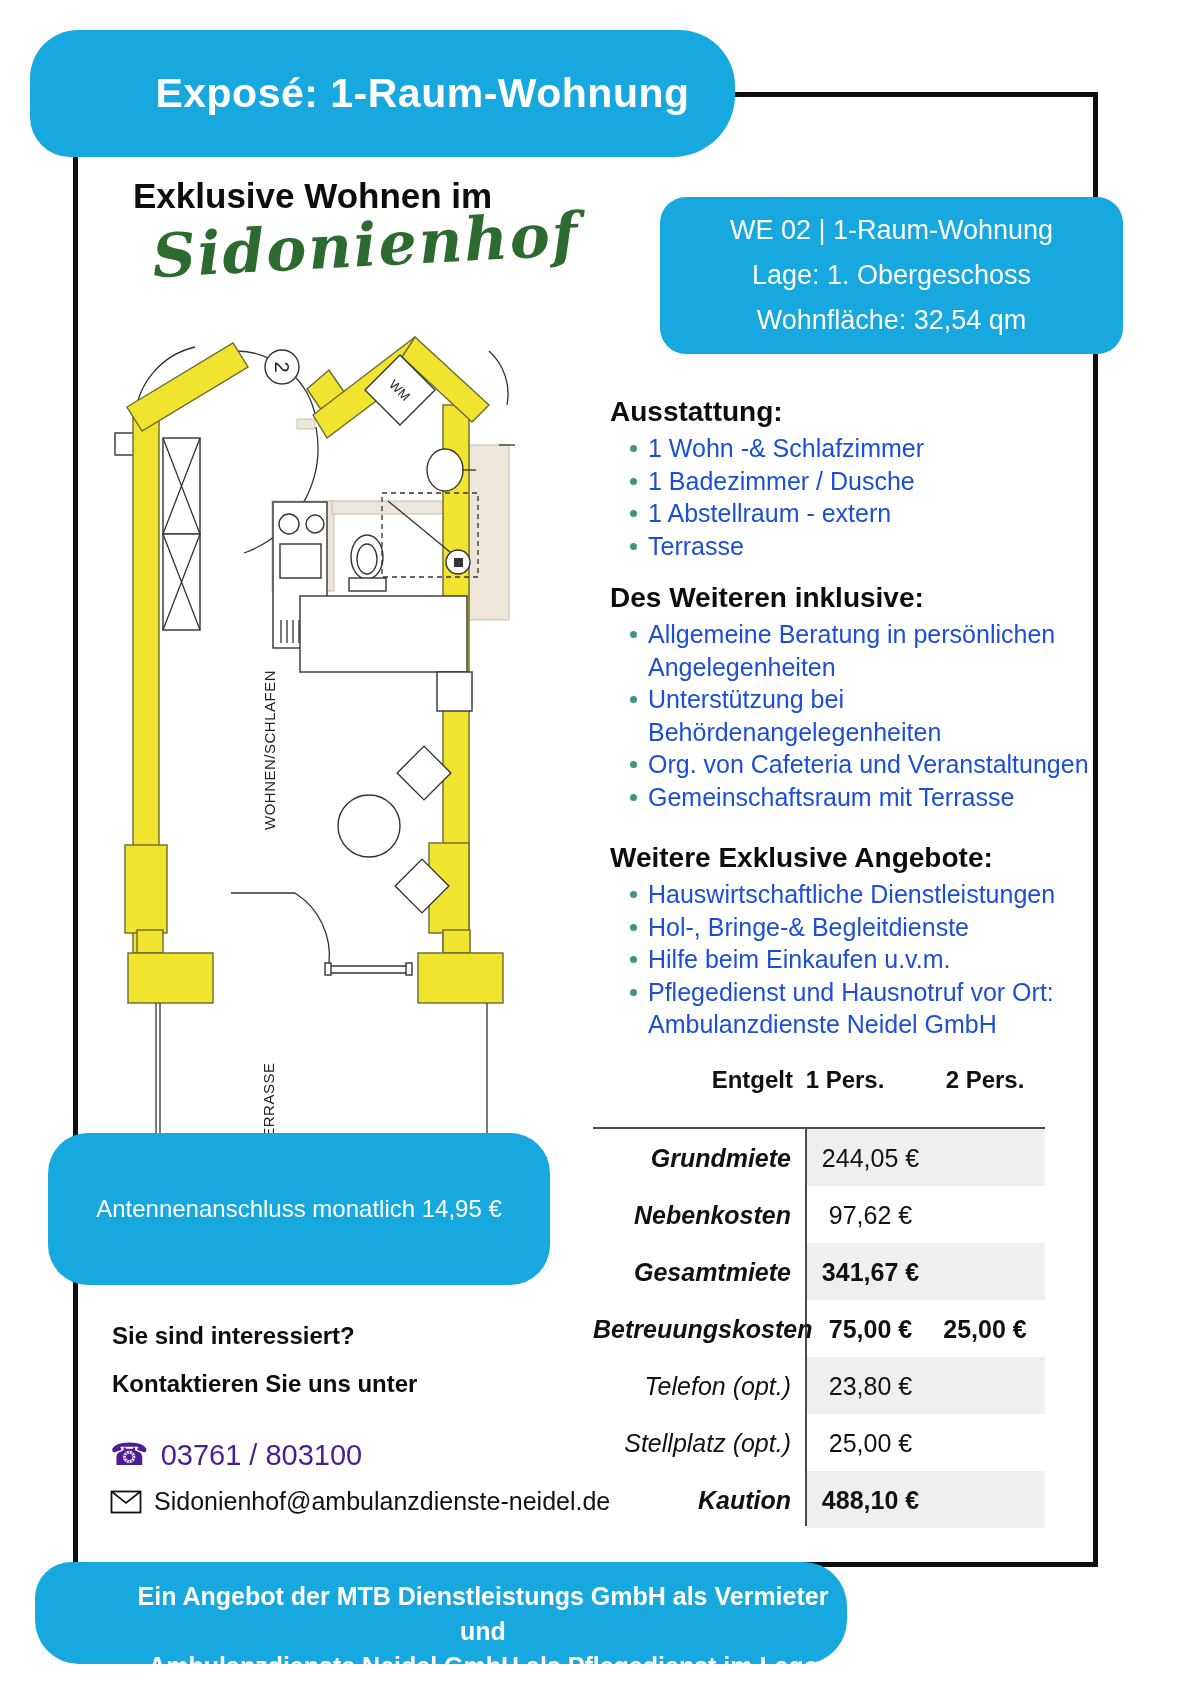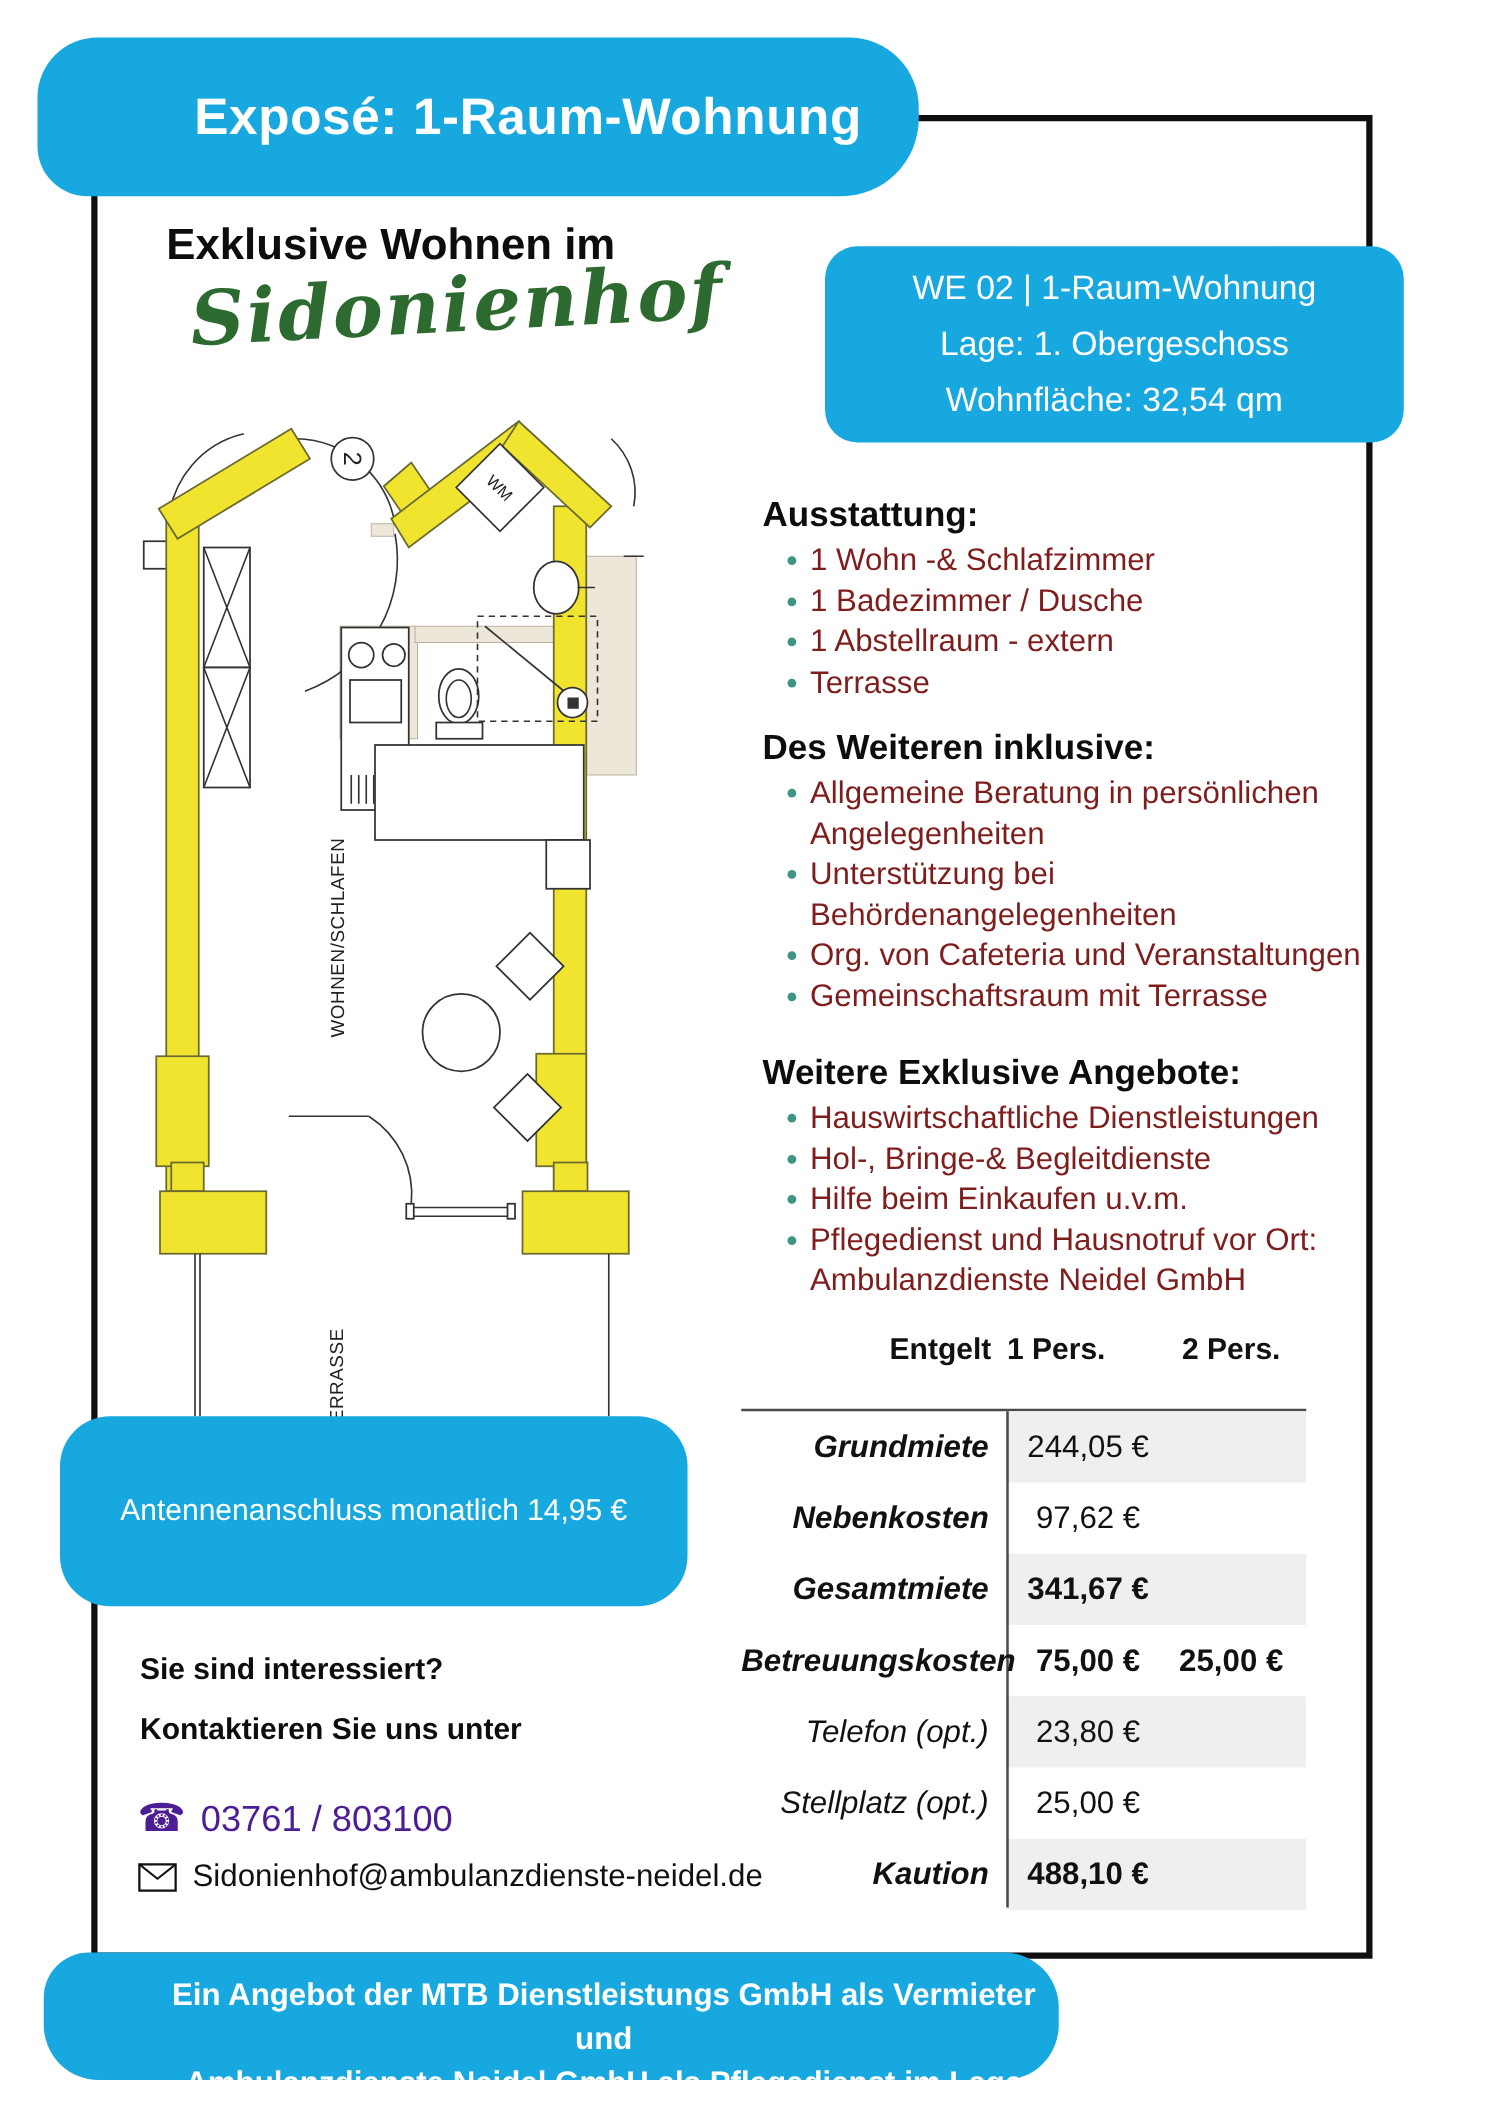--- a/index.html
+++ b/index.html
@@ -20,21 +20,21 @@
   #betreutes{left:133px; top:176px; font-size:35px; font-weight:bold; color:#0d0d0d;}
   #brand{left:152px; top:210px; font-family:"DejaVu Serif", serif; font-style:italic; font-weight:bold;
          font-size:60px; color:var(--green); letter-spacing:2px; transform:rotate(-3deg);}
 
   #unit-box{left:660px; top:197px; width:463px; height:157px; border-radius:26px; text-align:center;
             font-size:27px; line-height:45px; padding-top:11px;}
 
   .sec{position:absolute; left:610px; width:480px;}
   .sec h2{font-size:28px; font-weight:bold; color:#0d0d0d; margin-bottom:4px;}
   .sec ul{list-style:none;}
-  .sec li{position:relative; padding-left:38px; font-size:25px; line-height:32.5px; color:#7f1d1d;}
+  .sec li{position:relative; padding-left:38px; font-size:25px; line-height:32.5px; color:#1d4ed8;}
   .sec li .dot{position:absolute; left:20px; top:13px; width:7px; height:7px; border-radius:50%; background:var(--bullet);}
   .sec li .l2{display:block;}
   #sec-ausstattung{top:396px;}
   #sec-inklusive{top:582px;}
   #sec-angebote{top:842px;}
 
   .thead{position:absolute; top:1066px; font-size:24px; font-weight:bold; color:#111;}
   #th-entgelt{left:593px; width:200px; text-align:right;}
   #th-p1{left:795px; width:100px; text-align:center;}
   #th-p2{left:930px; width:110px; text-align:center;}

